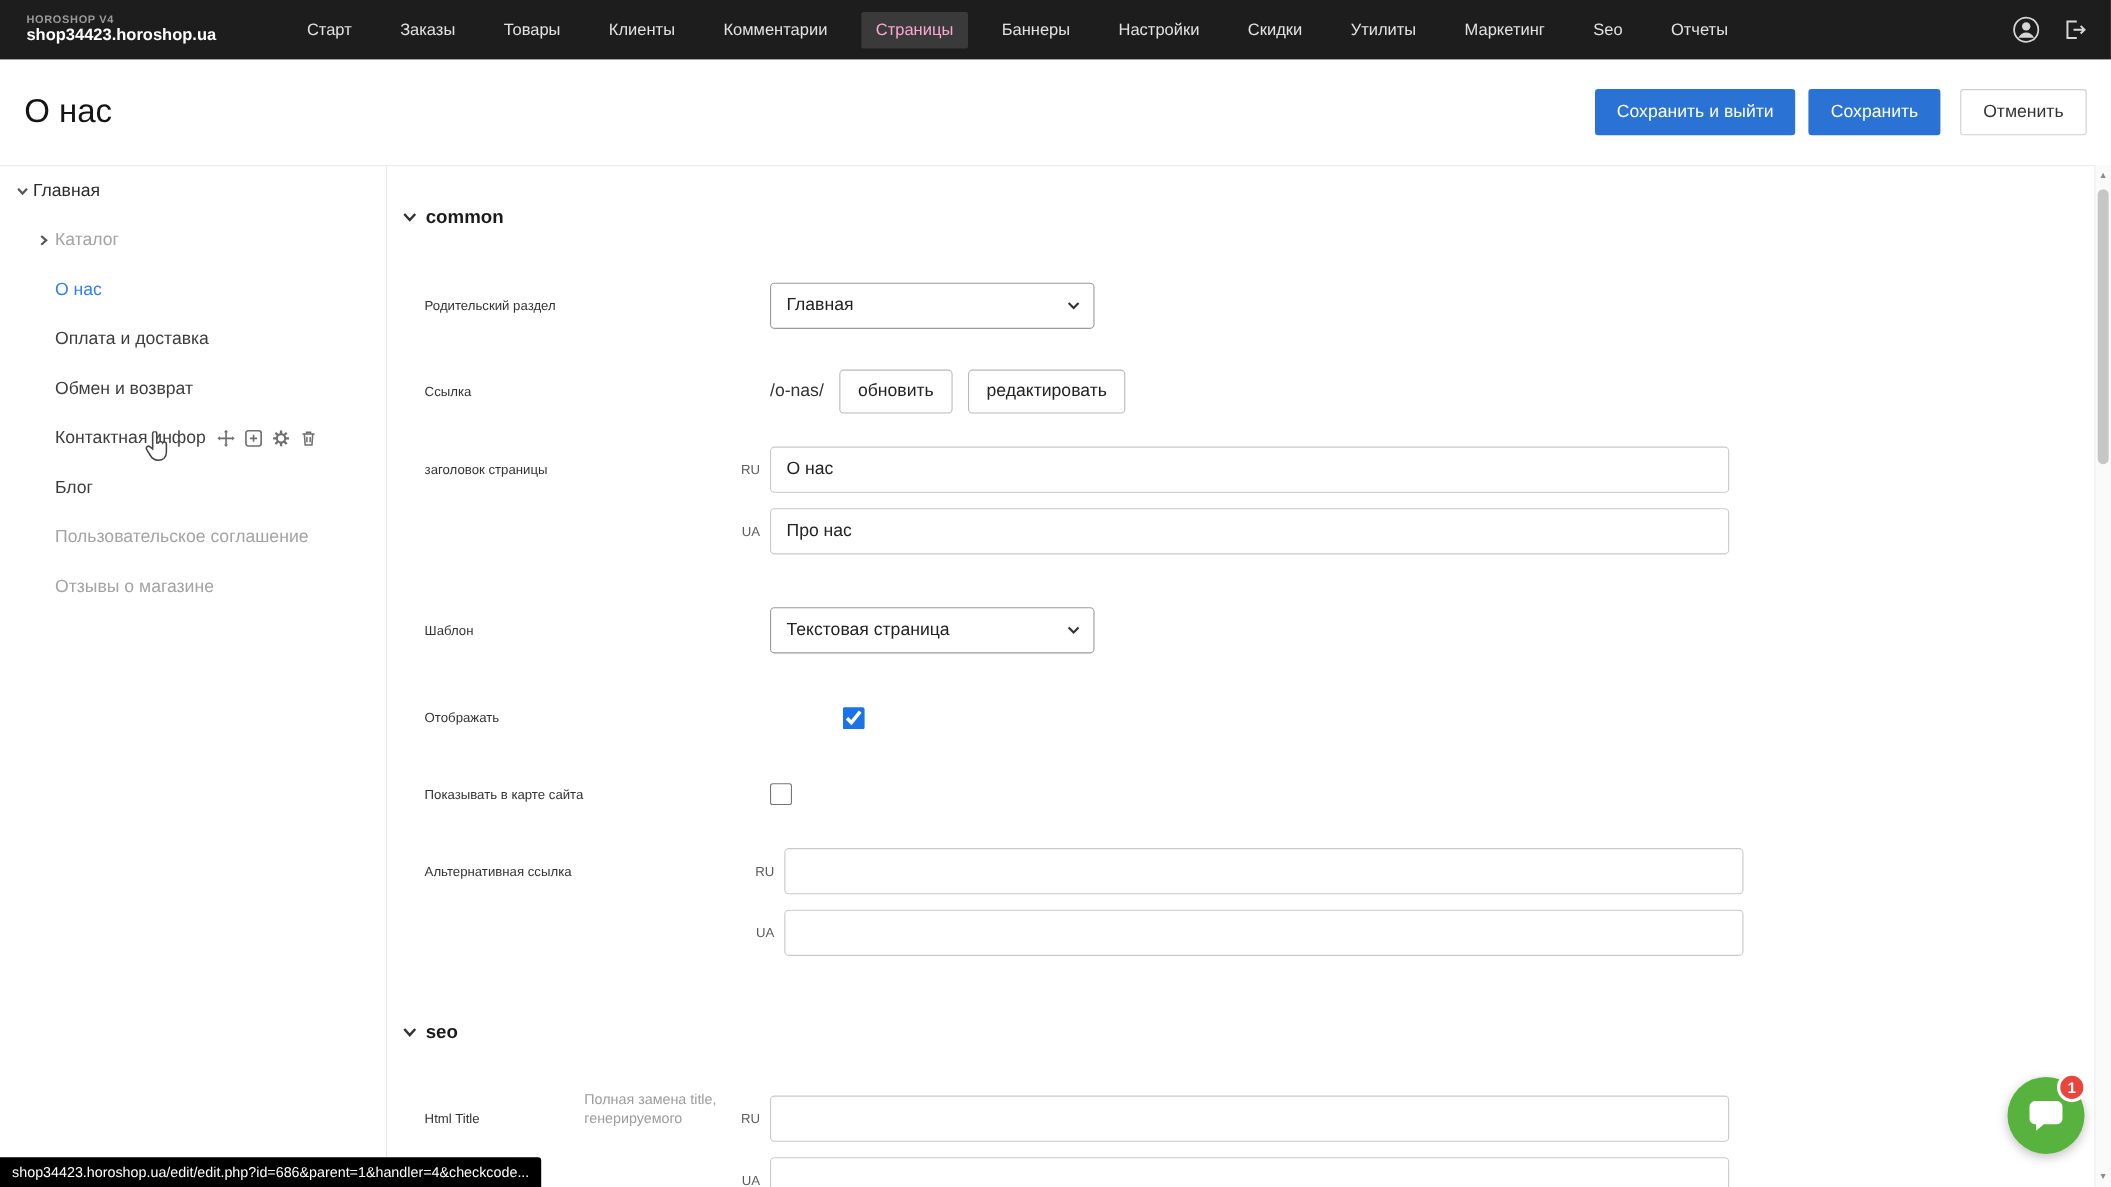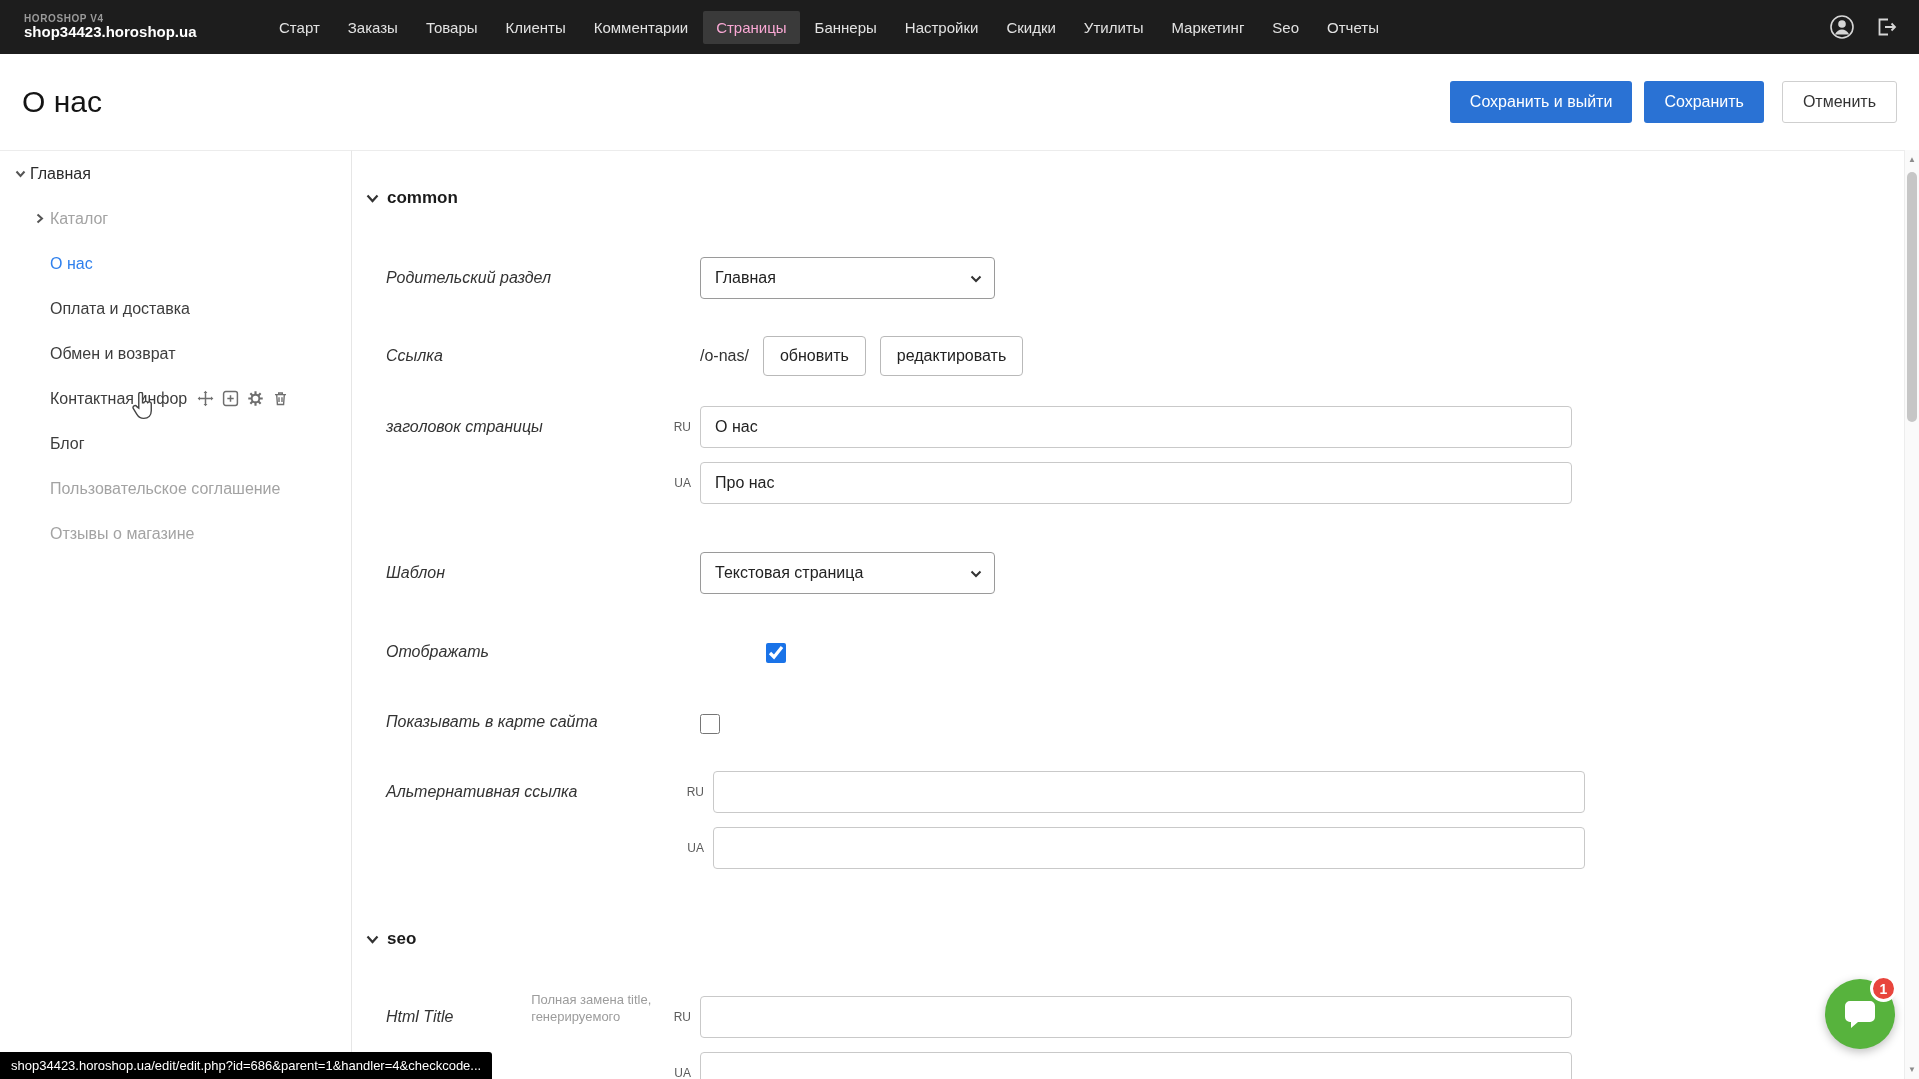--- a/index.html
+++ b/index.html
@@ -6,21 +6,21 @@
   html,body { width:1919px; height:1079px; overflow:hidden; background:#fff;
     font-family:"Liberation Sans","DejaVu Sans",sans-serif; }
   .screen { position:relative; width:1919px; height:1079px; }
 
   
   .topbar { position:absolute; top:0; left:0; right:0; height:54px; background:#1d1d1d;
     display:flex; align-items:center; color:#e8e8e8; z-index:30; }
   .brand { padding-left:24px; line-height:1.1; min-width:210px; }
   .brand-small { font-size:10px; letter-spacing:.6px; color:#9a9a9a; font-weight:700; }
   .brand-main { font-size:15px; font-weight:700; color:#fff; }
-  .topnav { display:flex; align-items:flex-start; margin-left:56px; gap:2px; }
+  .topnav { display:flex; align-items:flex-start; margin-left:56px; gap:18px; }
   .nav-item { font-size:15px; color:#e2e2e2; padding:8px 13px; border-radius:2px; cursor:pointer; white-space:nowrap; }
   .nav-item.active { background:#3a3a3a; color:#f9a8d4; }
   .topbar-icons { margin-left:auto; display:flex; align-items:center; gap:18px; padding-right:20px; }
   .tb-icon { width:26px; height:26px; display:flex; align-items:center; justify-content:center; cursor:pointer; }
 
   
   .page-header { position:absolute; top:54px; left:0; right:0; height:96px; background:#fff;
     display:flex; align-items:center; z-index:20; }
   .page-title { font-size:30px; font-weight:400; color:#141414; padding-left:22px; }
   .header-actions { margin-left:auto; display:flex; align-items:center; gap:12px; padding-right:22px; }
@@ -48,21 +48,21 @@
   .content { position:absolute; top:150px; left:352px; right:15px; bottom:0; background:#fff;
     border-top:1px solid #ececec; padding:36px 0 0 34px; overflow:hidden; }
   .section-head { height:22px; display:flex; align-items:center; gap:8px; position:relative; left:-20px;
     cursor:pointer; }
   .section-head.common { margin-bottom:48px; }
   .section-head.seo { margin-bottom:46px; }
   .sec-title { font-size:17px; font-weight:700; color:#1b1b1b; }
   .sec-chev svg { stroke:#333; fill:none; stroke-width:2.2; }
 
   .form-row { display:flex; align-items:flex-start; }
-  .form-label { width:280px; font-size:16px; color:#333; display:flex; align-items:center; height:42px;font-style:italic; }
+  .form-label { width:280px; font-size:12px; color:#333; display:flex; align-items:center; height:42px; }
   .form-label.short { height:24px; }
   .badge-spacer { width:34px; }
   .lang-badge { width:34px; padding-right:9px; font-size:12px; color:#5c5c5c; text-align:right;
     height:42px; display:flex; align-items:center; justify-content:flex-end; }
   .field-stack { display:flex; flex-direction:column; gap:14px; }
   .lang-row { display:flex; align-items:center; }
   .text-input { width:872px; height:42px; border:1px solid #c9c9c9; border-radius:4px; padding:0 14px;
     font-size:16px; color:#222; font-family:inherit; outline:none; }
   .select { width:295px; height:42px; border:1px solid #9a9a9a; border-radius:4px; display:flex;
     align-items:center; padding:0 12px 0 14px; font-size:16px; color:#222; cursor:pointer; background:#fff; }
@@ -73,21 +73,21 @@
     font-size:16px; color:#222; cursor:pointer; margin-right:14px; font-family:inherit; }
   .checkbox { width:20px; height:20px; accent-color:#1a73e8; cursor:pointer; margin-top:2px; }
   .form-hint { font-size:13px; color:#9c9c9c; margin-top:-4px; width:260px; line-height:1.3; }
   .label-block { width:280px; display:flex; flex-direction:row; }
 
   .row-parent { height:42px; margin-bottom:36px; }
   .row-link { height:42px; margin-bottom:29px; align-items:center; }
   .row-page-title { margin-bottom:48px; }
   .row-template { height:42px; margin-bottom:46px; }
   .row-display { height:24px; margin-bottom:46px; align-items:center;gap:33px; }
-  .row-sitemap { height:24px; margin-bottom:37px; align-items:flex-end; }
+  .row-sitemap { height:24px; margin-bottom:37px; align-items:flex-start; }
   .row-alt { margin-bottom:59px;gap:13px; }
 
   
   .vscroll { position:absolute; top:150px; right:0; bottom:0; width:15px; background:#fafafa;
     border-left:1px solid #ededed; z-index:25; }
   .scroll-arrow { position:absolute; left:0; width:14px; text-align:center; font-size:8px; color:#8b8b8b;
     cursor:pointer; }
   .scroll-arrow.up { top:5px; }
   .scroll-arrow.down { bottom:5px; }
   .scroll-thumb { position:absolute; top:22px; left:2px; width:10px; height:250px; background:#c6c6c6;

